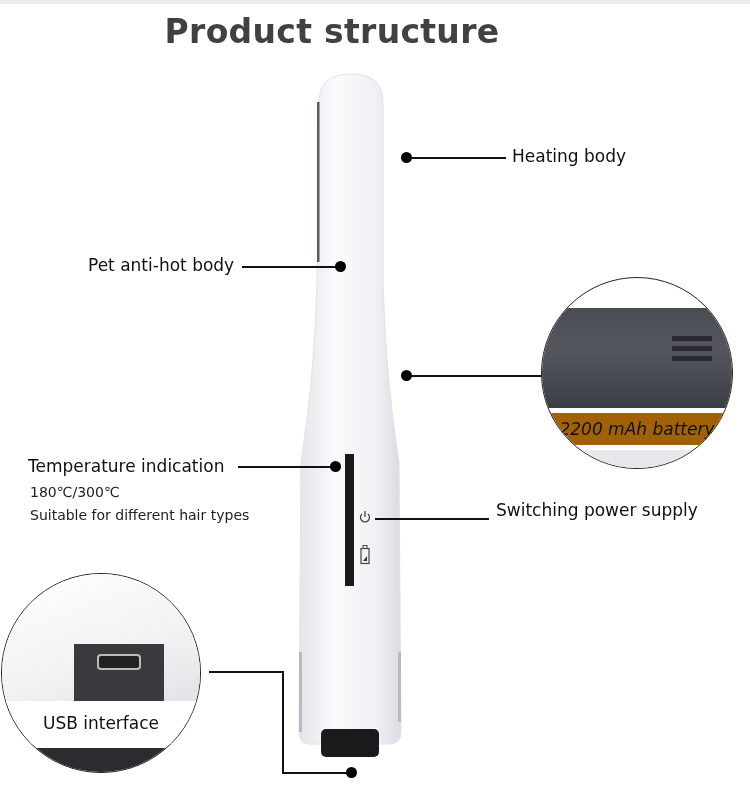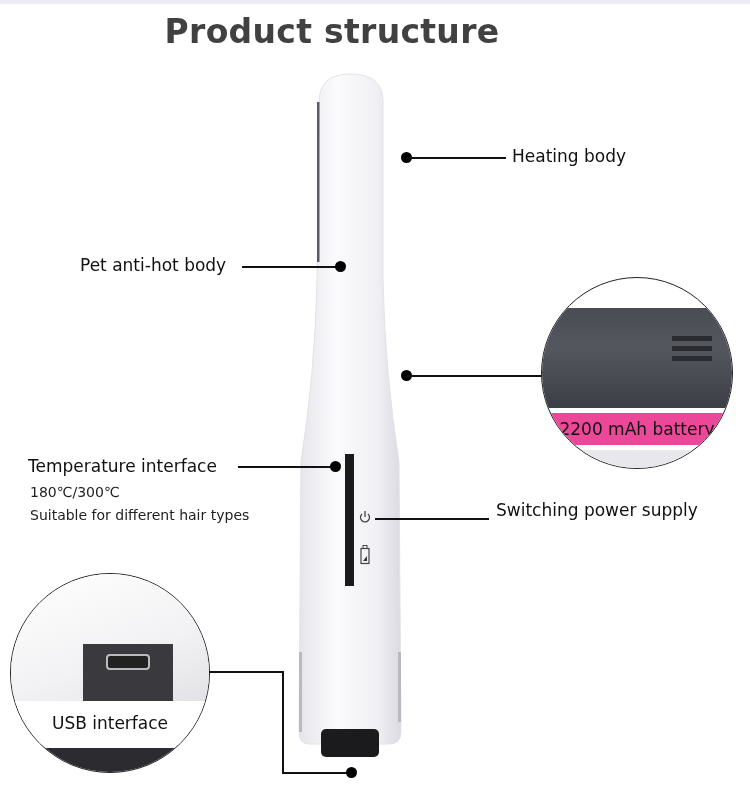--- a/index.html
+++ b/index.html
@@ -46,43 +46,43 @@
 <svg style="position:absolute;left:360px;top:545px;" width="10" height="20" viewBox="0 0 10 20">
   <rect x="3" y="0.5" width="4" height="3" fill="none" stroke="#444" stroke-width="1"></rect>
   <rect x="1" y="3.5" width="8" height="15" fill="none" stroke="#444" stroke-width="1.2"></rect>
   <path d="M3,16 L7,11 L7,16 Z" fill="#333"></path>
 </svg>
 
 <div class="dot" style="left:401px;top:152px;"></div>
 <div class="line" style="left:407px;top:157px;width:99px;height:1.5px;"></div>
 <div class="lbl" style="left:512px;top:146px;">Heating body</div>
 
-<div class="lbl" style="left:80px;top:255px;">Pet anti-hot body</div>
+<div class="lbl" style="left:88px;top:255px;">Pet anti-hot body</div>
 <div class="line" style="left:242px;top:266px;width:98px;height:1.5px;"></div>
 <div class="dot" style="left:335px;top:261px;"></div>
 
 <div class="dot" style="left:401px;top:370px;"></div>
 <div class="line" style="left:407px;top:375px;width:137px;height:1.5px;"></div>
 <div class="circle" style="left:541px;top:277px;width:190px;height:190px;">
   <div style="position:absolute;left:0;top:30px;width:190px;height:100px;background:linear-gradient(180deg,#4a4c54 0%,#55575f 40%,#3c3e45 100%);"></div>
   <div style="position:absolute;left:130px;top:58px;width:40px;height:5px;background:#2a2b30;box-shadow:0 10px 0 #2a2b30,0 20px 0 #2a2b30;"></div>
-  <div class="clabel" style="left:0;top:135px;width:190px;background:#ec4899;padding:6px 0;">2200 mAh battery</div>
+  <div class="clabel" style="left:0;top:135px;width:190px;background:#a16207;padding:6px 0;font-style:italic;">2200 mAh battery</div>
   <div style="position:absolute;left:0;top:172px;width:190px;height:20px;background:#e8e8ec;"></div>
 </div>
 
-<div class="lbl" style="left:28px;top:456px;">Temperature interface</div>
+<div class="lbl" style="left:28px;top:456px;">Temperature indication</div>
 <div class="sub" style="left:30px;top:484px;">180℃/300℃</div>
 <div class="sub" style="left:30px;top:507px;">Suitable for different hair types</div>
 <div class="line" style="left:238px;top:466px;width:96px;height:1.5px;"></div>
 <div class="dot" style="left:330px;top:461px;"></div>
 
 <div class="line" style="left:375px;top:518px;width:114px;height:1.5px;"></div>
 <div class="lbl" style="left:496px;top:500px;">Switching power supply</div>
 
-<div class="circle" style="left:10px;top:573px;width:198px;height:198px;">
+<div class="circle" style="left:1px;top:573px;width:198px;height:198px;">
   <div style="position:absolute;left:0;top:0;width:198px;height:130px;background:linear-gradient(160deg,#ffffff 0%,#f2f2f4 60%,#e2e2e6 100%);"></div>
   <div style="position:absolute;left:72px;top:70px;width:90px;height:60px;background:#3a3a3e;"></div>
   <div style="position:absolute;left:95px;top:80px;width:40px;height:12px;border-radius:4px;background:#222;border:2px solid #bbb;"></div>
   <div class="clabel" style="left:0;top:127px;width:198px;background:#fff;padding:12px 0;">USB interface</div>
   <div style="position:absolute;left:0;top:174px;width:198px;height:30px;background:#2c2c30;"></div>
 </div>
 <div class="line" style="left:209px;top:671px;width:74px;height:1.5px;"></div>
 <div class="line" style="left:282px;top:671px;width:1.5px;height:102px;"></div>
 <div class="line" style="left:282px;top:772px;width:68px;height:1.5px;"></div>
 <div class="dot" style="left:346px;top:767px;"></div>

